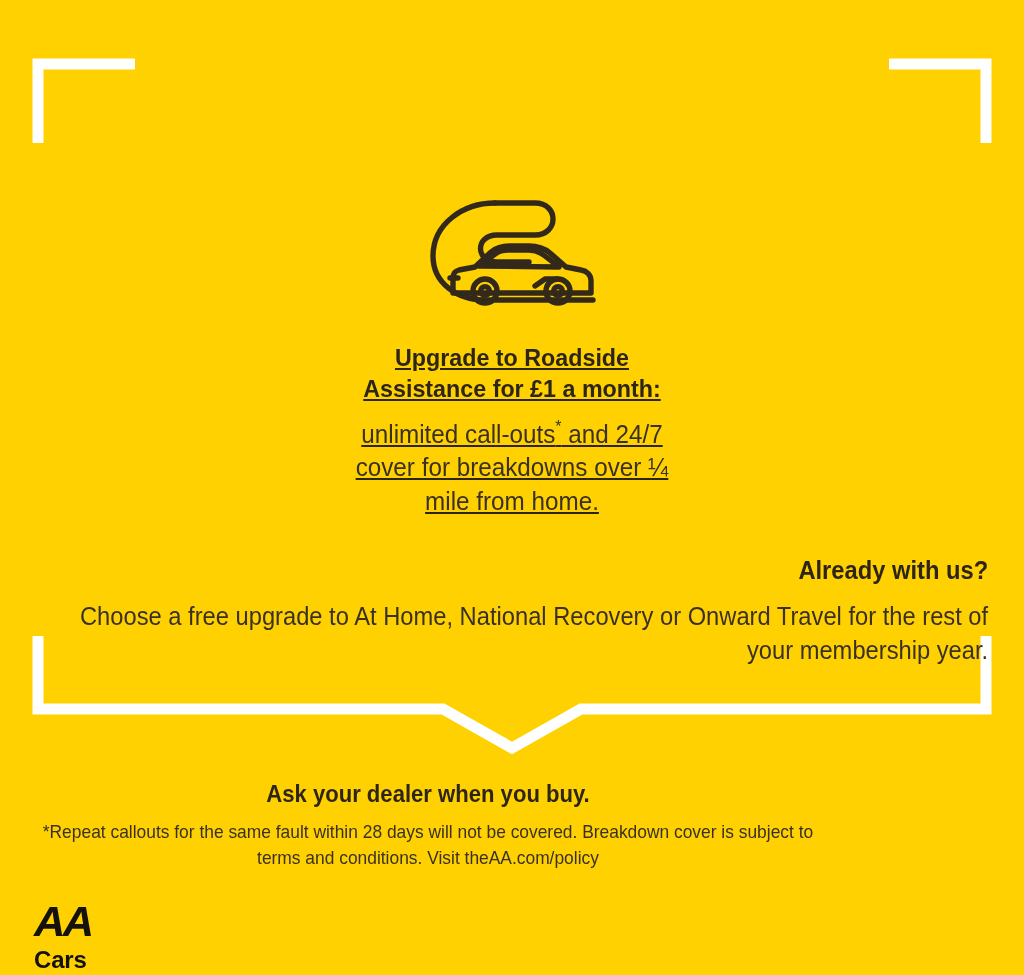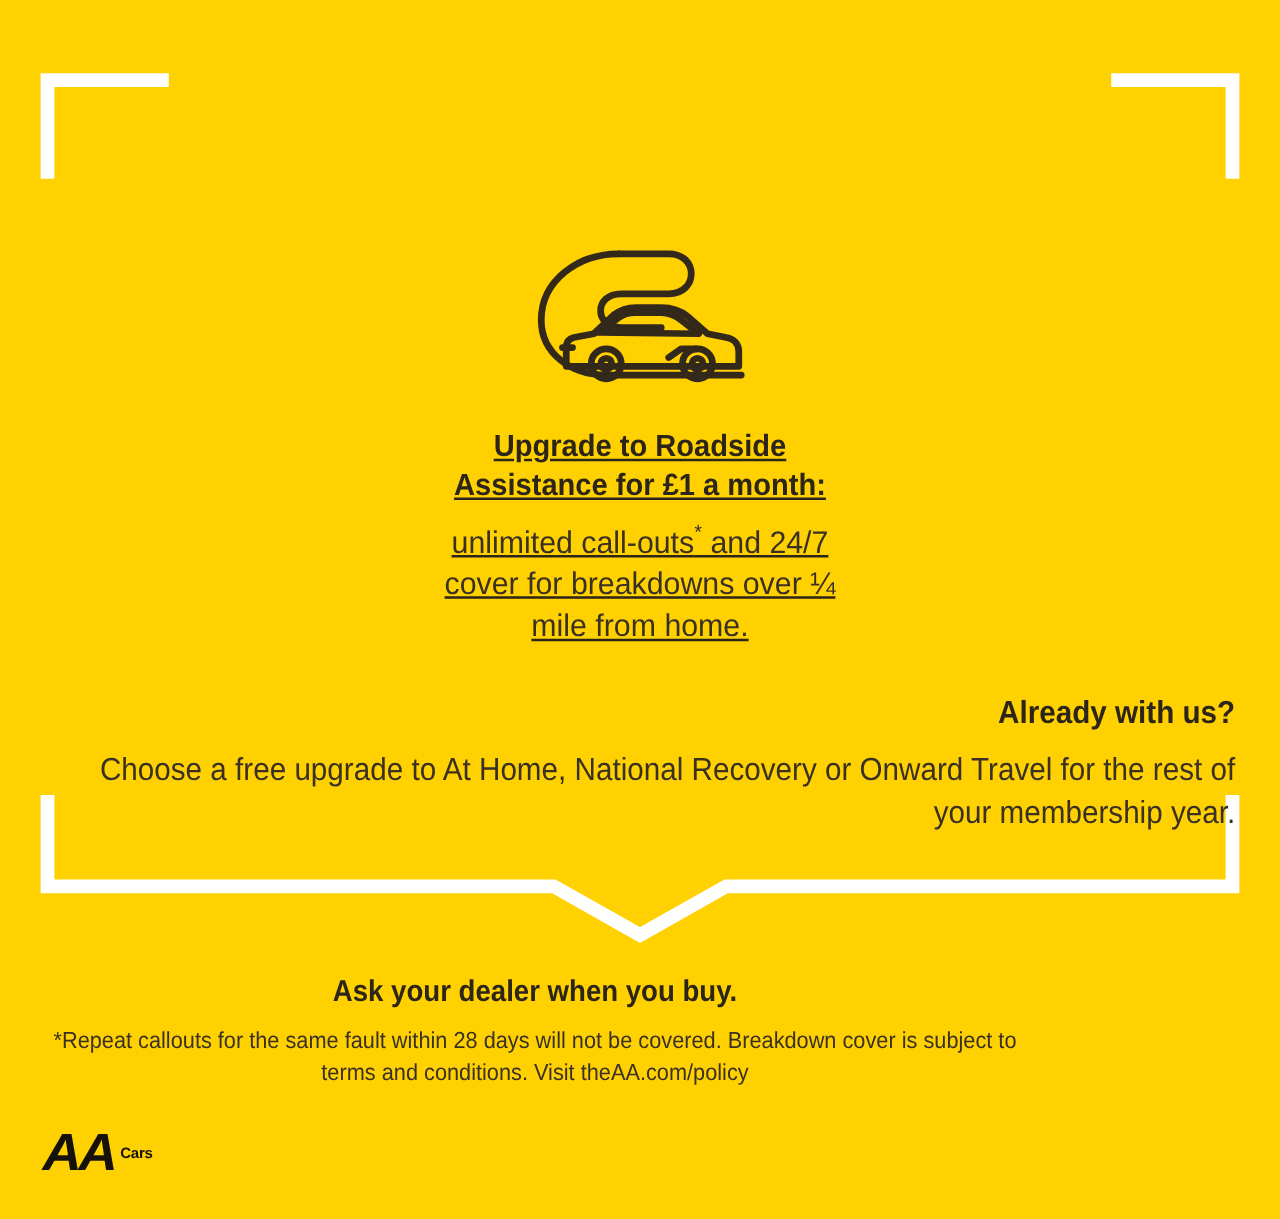--- a/index.html
+++ b/index.html
@@ -152,36 +152,37 @@
     margin: 11px 0 0 0;
     transform: scaleX(0.94);
   }
 
   
   .logo {
     position: absolute;
     left: 34px;
     top: 905px;
     display: flex;
-    align-items: center;
+    align-items: flex-start;
     gap: 8px;
+    flex-direction: column;
   }
   .logo-aa {
     font-family: "Liberation Sans", sans-serif;
     font-size: 41px;
     font-weight: bold;
     font-style: italic;
     letter-spacing: -2.5px;
     color: #15120C;
     line-height: 0.86;
     transform: scaleX(1.06) scaleY(1.02);
     transform-origin: left bottom;
   }
   .logo-cars {
-    font-size: 12px;
+    font-size: 24px;
     font-weight: bold;
     color: #15120C;
     line-height: 1;
     padding-bottom: 2px;
     letter-spacing: -0.2px;
   }
 </style>
 </head>
 <body>
 

